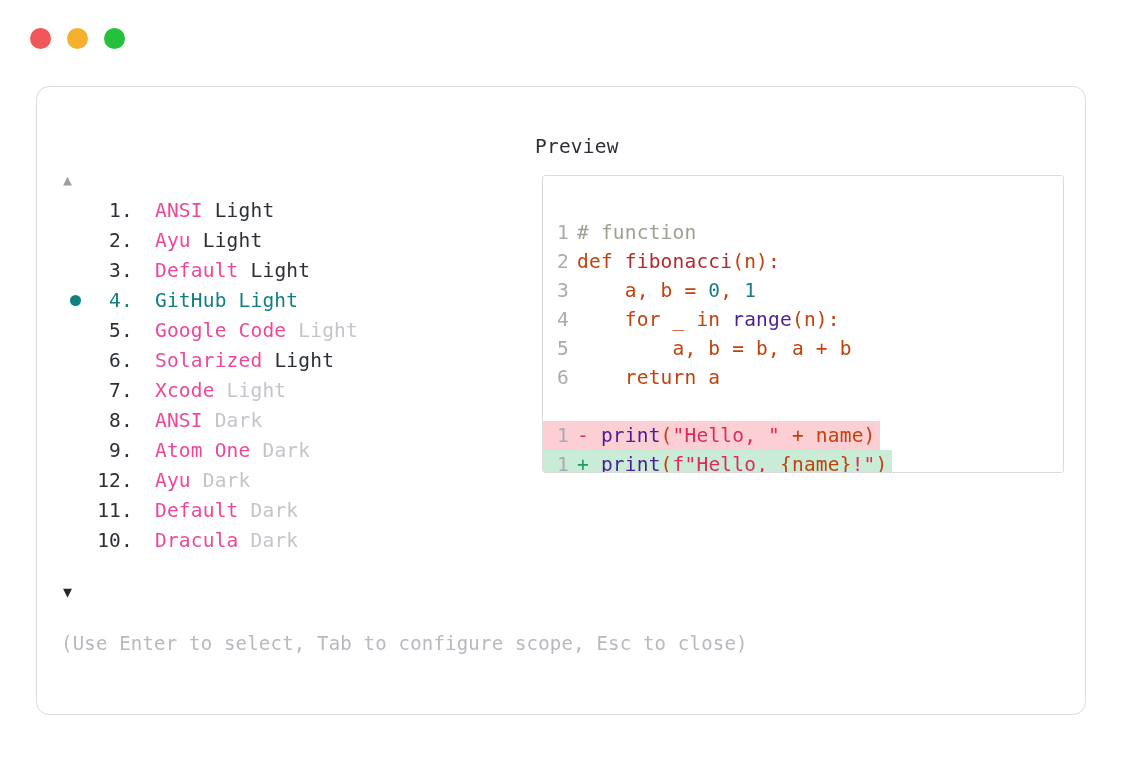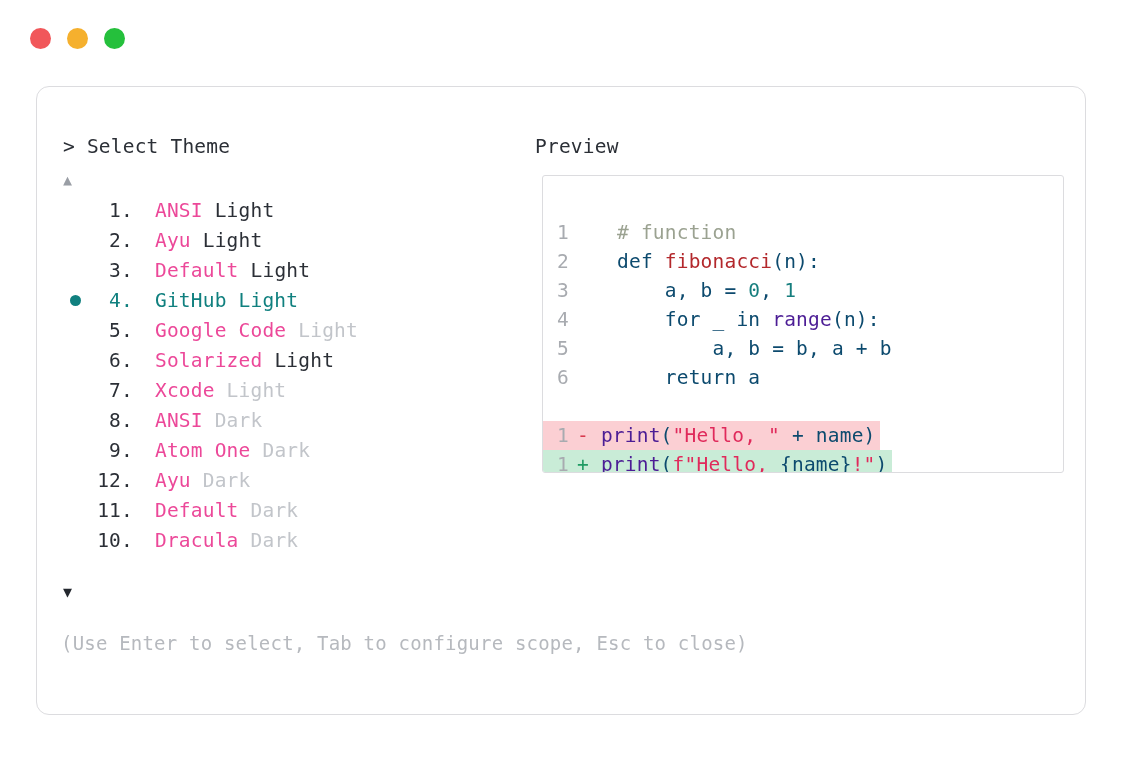--- a/index.html
+++ b/index.html
@@ -164,29 +164,29 @@
     height: 29px;
   }
   .ln {
     flex: 0 0 34px;
     width: 34px;
     text-align: right;
     color: #a8abb0;
     padding-right: 8px;
     box-sizing: border-box;
   }
-  .ltext { color: #2b2f36; margin-left: 40px; }
+  .ltext { color: #2b2f36; }
 
   
   .tok-comment { color: #9ba291; }
   .tok-fn      { color: #b3282c; }
   .tok-num     { color: #167e7e; }
   .tok-builtin { color: #4c1d95; }
   .tok-str     { color: #e02a5b; }
-  .tok-plain   { color: #0c4a6e; }
+  .tok-plain   { color: #c2410c; }
 
   
   .diff-wrap { margin-top: 29px; }
   .diff-line {
     display: flex;
     align-items: baseline;
     height: 29px;
   }
   .diff-body {
     display: inline-block;
@@ -208,21 +208,20 @@
 
   <div class="titlebar">
     <span class="dot" style="background: rgb(241, 87, 90);"></span>
     <span class="dot" style="background: rgb(245, 176, 46);"></span>
     <span class="dot" style="background: rgb(37, 192, 60);"></span>
   </div>
 
   <div class="card">
     <div class="card-inner">
 
-      <div class="col-head head-left">&gt; Select Theme</div>
       <div class="col-head head-right">Preview</div>
 
       <div class="scroll-arrow scroll-up">▲</div>
       <div class="scroll-arrow scroll-down">▼</div>
 
       <div class="theme-list">
           <div class="theme-row"><span class="bullet-cell"></span><span class="idx">1.</span><span class="idx-dot"> </span><span class="tname">ANSI</span><span> </span><span class="tvariant">Light</span></div>
           <div class="theme-row"><span class="bullet-cell"></span><span class="idx">2.</span><span class="idx-dot"> </span><span class="tname">Ayu</span><span> </span><span class="tvariant">Light</span></div>
           <div class="theme-row"><span class="bullet-cell"></span><span class="idx">3.</span><span class="idx-dot"> </span><span class="tname">Default</span><span> </span><span class="tvariant">Light</span></div>
           <div class="theme-row selected"><span class="bullet-cell"><span class="bullet" style="background: rgb(16, 128, 127);"></span></span><span class="idx">4.</span><span class="idx-dot"> </span><span class="tname">GitHub</span><span> </span><span class="tvariant">Light</span></div>

